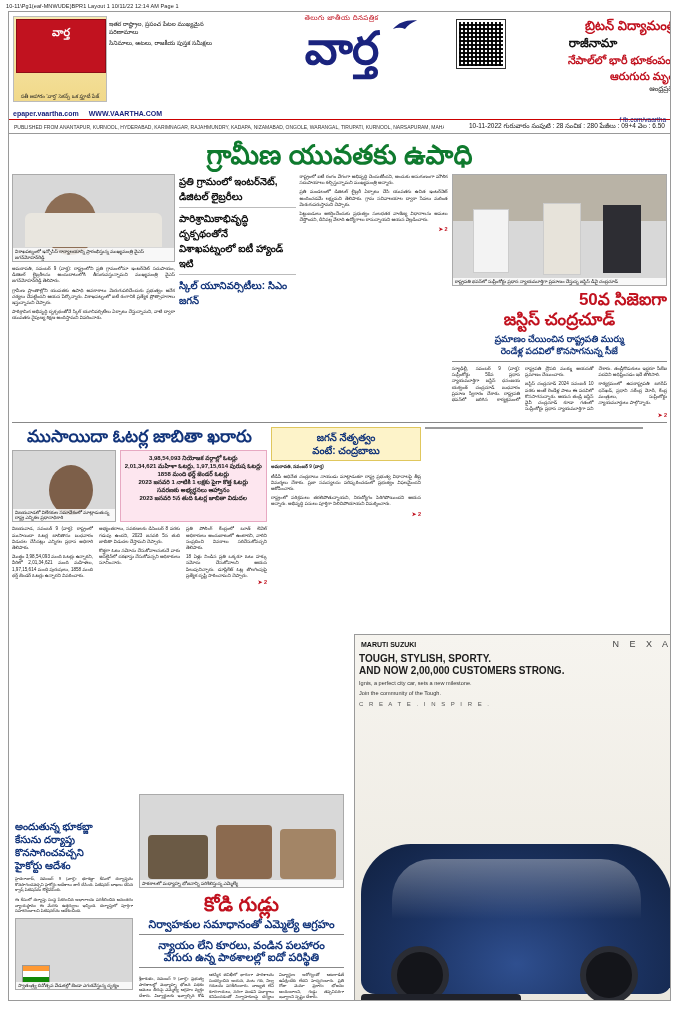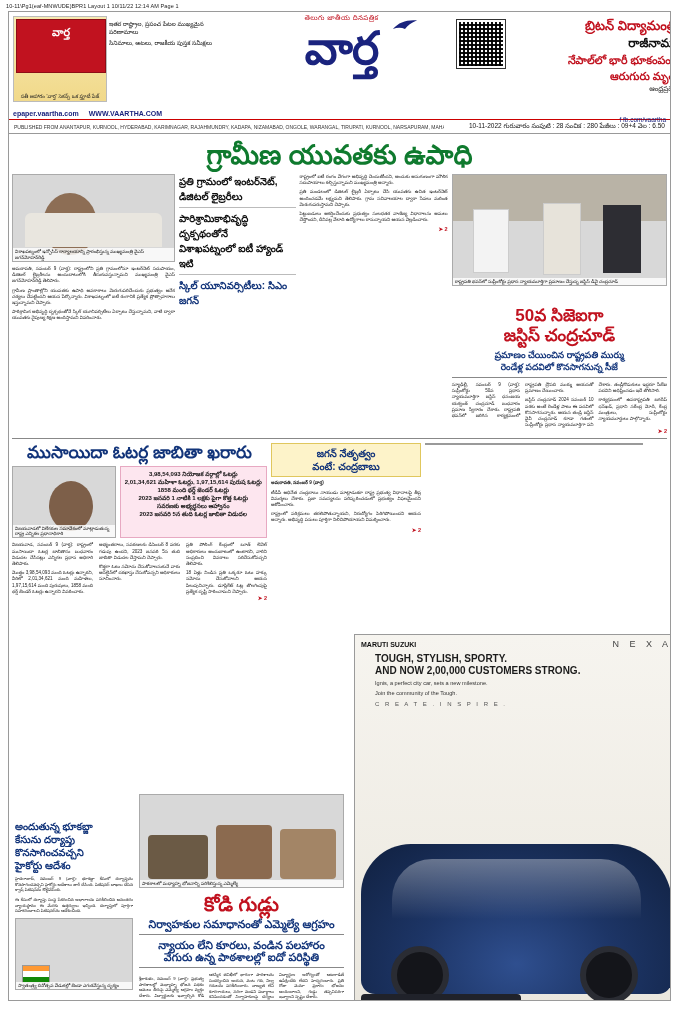--- a/index.html
+++ b/index.html
@@ -19,21 +19,21 @@
   .mh-center{position:absolute;left:225px;top:2px;width:215px;text-align:center;}
   .mh-kicker{font-size:7px;color:#c1121f;letter-spacing:.4px;}
   .mh-title{font-size:46px;line-height:50px;font-weight:bold;color:#1a237e;letter-spacing:-1px;}
   .mh-bird{position:absolute;left:158px;top:4px;width:26px;height:16px;}
   .qr{position:absolute;left:448px;top:8px;width:44px;height:44px;background:
       repeating-linear-gradient(90deg,#111 0 2px,#fff 2px 4px),
       repeating-linear-gradient(0deg,#111 0 2px,transparent 2px 4px);
       background-blend-mode:multiply;border:2px solid #fff;outline:1px solid #333;}
   .mh-right{position:absolute;left:500px;top:6px;width:168px;text-align:right;}
   .mh-r1{font-size:13px;font-weight:bold;color:#c1121f;line-height:16px;}
-  .mh-r2{font-size:12px;font-weight:bold;color:#111;line-height:15px;margin-top:2px;}
+  .mh-r2{font-size:12px;font-weight:bold;color:#111;line-height:15px;margin-top:2px;text-align:center;}
   .mh-r3{font-size:11px;font-weight:bold;color:#c1121f;line-height:14px;margin-top:2px;}
   .mh-r4{font-size:7px;color:#222;margin-top:2px;}
   .fb{position:absolute;right:4px;bottom:-4px;font-size:6.5px;color:#1a237e;}
   .mh-urls{position:absolute;left:4px;bottom:2px;font-size:7px;font-weight:bold;color:#1a237e;}
   .mh-urls span{margin-right:8px;}
 
   
   .infostrip{display:flex;justify-content:space-between;align-items:center;border-bottom:1px solid #999;padding:2px 5px;font-size:5px;color:#333;}
   .infostrip .right{font-size:6.5px;color:#111;white-space:nowrap;}
 
@@ -64,21 +64,21 @@
   .cjihead{font-size:17px;line-height:20px;font-weight:bold;color:#c1121f;text-align:center;}
   .cjisub{font-size:9px;line-height:12px;font-weight:bold;color:#12347a;text-align:center;}
 
   .bignum{font-size:6px;line-height:8px;color:#111;text-align:center;font-weight:bold;}
 
   
   .ad{position:relative;border:1px solid #9a9a9a;background:linear-gradient(180deg,#f6f4ef 0%,#efece4 55%,#e7e3da 100%);overflow:hidden;}
   .ad-top{display:flex;justify-content:space-between;align-items:center;padding:4px 6px;}
   .ad-brand{font-size:7px;font-weight:bold;color:#111;}
   .ad-nexa{font-size:9px;letter-spacing:4px;color:#444;}
-  .ad-copy{padding:0 20px;}
+  .ad-copy{padding:0 4px;}
   .ad-h1{font-size:10px;font-weight:bold;color:#1b1b1b;line-height:12px;}
   .ad-h2{font-size:5.6px;color:#333;line-height:7px;margin-top:3px;}
   .ad-h3{font-size:6px;letter-spacing:2px;color:#555;margin-top:4px;}
   .car{position:absolute;left:6px;right:6px;bottom:96px;height:150px;background:radial-gradient(ellipse at 50% 80%,#2f4f8f 0%,#1d3566 45%,#10203f 100%);border-radius:50px 60px 14px 14px;}
   .car:after{content:"";position:absolute;left:10%;right:10%;top:10%;height:40%;background:linear-gradient(180deg,rgba(255,255,255,.35),rgba(255,255,255,0));border-radius:40px 40px 0 0;}
   .wheel{position:absolute;bottom:-10px;width:46px;height:46px;border-radius:50%;background:#14151a;border:6px solid #2a2c33;}
   .ad-ignis{position:absolute;right:10px;bottom:62px;text-align:right;}
   .ad-ignis .big{font-size:22px;font-weight:bold;color:#111;letter-spacing:1px;}
   .milestone{position:absolute;left:12px;bottom:62px;color:#111;}
   .milestone .n{font-size:20px;font-weight:bold;line-height:18px;}
@@ -193,21 +193,21 @@
         </div>
 
         <div class="col-d">
           <div class="photo" style="height:110px;">
             <div style="position:absolute;left:0;top:0;right:0;height:46px;background:#b9b3a6;"></div>
             <div style="position:absolute;left:20px;top:34px;width:34px;height:62px;background:#f3f3f3;border:1px solid #ccc;"></div>
             <div style="position:absolute;left:90px;top:28px;width:36px;height:70px;background:#e7e3da;border:1px solid #ccc;"></div>
             <div style="position:absolute;left:150px;top:30px;width:38px;height:68px;background:#2d2d33;"></div>
             <div class="cap">రాష్ట్రపతి భవన్‌లో సుప్రీంకోర్టు ప్రధాన న్యాయమూర్తిగా ప్రమాణం చేస్తున్న జస్టిస్ డీవై చంద్రచూడ్</div>
           </div>
-          <div class="cjihead" style="margin-top:20px;">50వ సిజెఐగా</div>
+          <div class="cjihead" style="margin-top:4px;text-align:right;">50వ సిజెఐగా</div>
           <div class="cjihead">జస్టిస్ చంద్రచూడ్</div>
           <div class="cjisub" style="margin-top:3px;">ప్రమాణం చేయించిన రాష్ట్రపతి ముర్ము</div>
           <div class="cjisub">రెండేళ్ల పదవిలో కొనసాగనున్న సీజే</div>
           <div class="rule"></div>
           <div class="txt" style="column-count:3;column-gap:5px;">
             <p>న్యూఢిల్లీ, నవంబర్ 9 (వార్త): సుప్రీంకోర్టు 50వ ప్రధాన న్యాయమూర్తిగా జస్టిస్ ధనంజయ యశ్వంత్ చంద్రచూడ్ బుధవారం ప్రమాణ స్వీకారం చేశారు. రాష్ట్రపతి భవన్‌లో జరిగిన కార్యక్రమంలో రాష్ట్రపతి ద్రౌపది ముర్ము ఆయనతో ప్రమాణం చేయించారు.</p>
             <p>జస్టిస్ చంద్రచూడ్ 2024 నవంబర్ 10 వరకు అంటే రెండేళ్ల పాటు ఈ పదవిలో కొనసాగనున్నారు. ఆయన తండ్రి జస్టిస్ వైవీ చంద్రచూడ్ కూడా గతంలో సుప్రీంకోర్టు ప్రధాన న్యాయమూర్తిగా పని చేశారు. తండ్రీకొడుకులు ఇద్దరూ సీజేఐ పదవిని అధిష్టించడం ఇదే తొలిసారి.</p>
             <p>కార్యక్రమంలో ఉపరాష్ట్రపతి జగదీప్ ధన్‌ఖడ్, ప్రధాని నరేంద్ర మోదీ, కేంద్ర మంత్రులు, సుప్రీంకోర్టు న్యాయమూర్తులు పాల్గొన్నారు.</p>
           </div>
           <div class="more">➤ 2</div>

